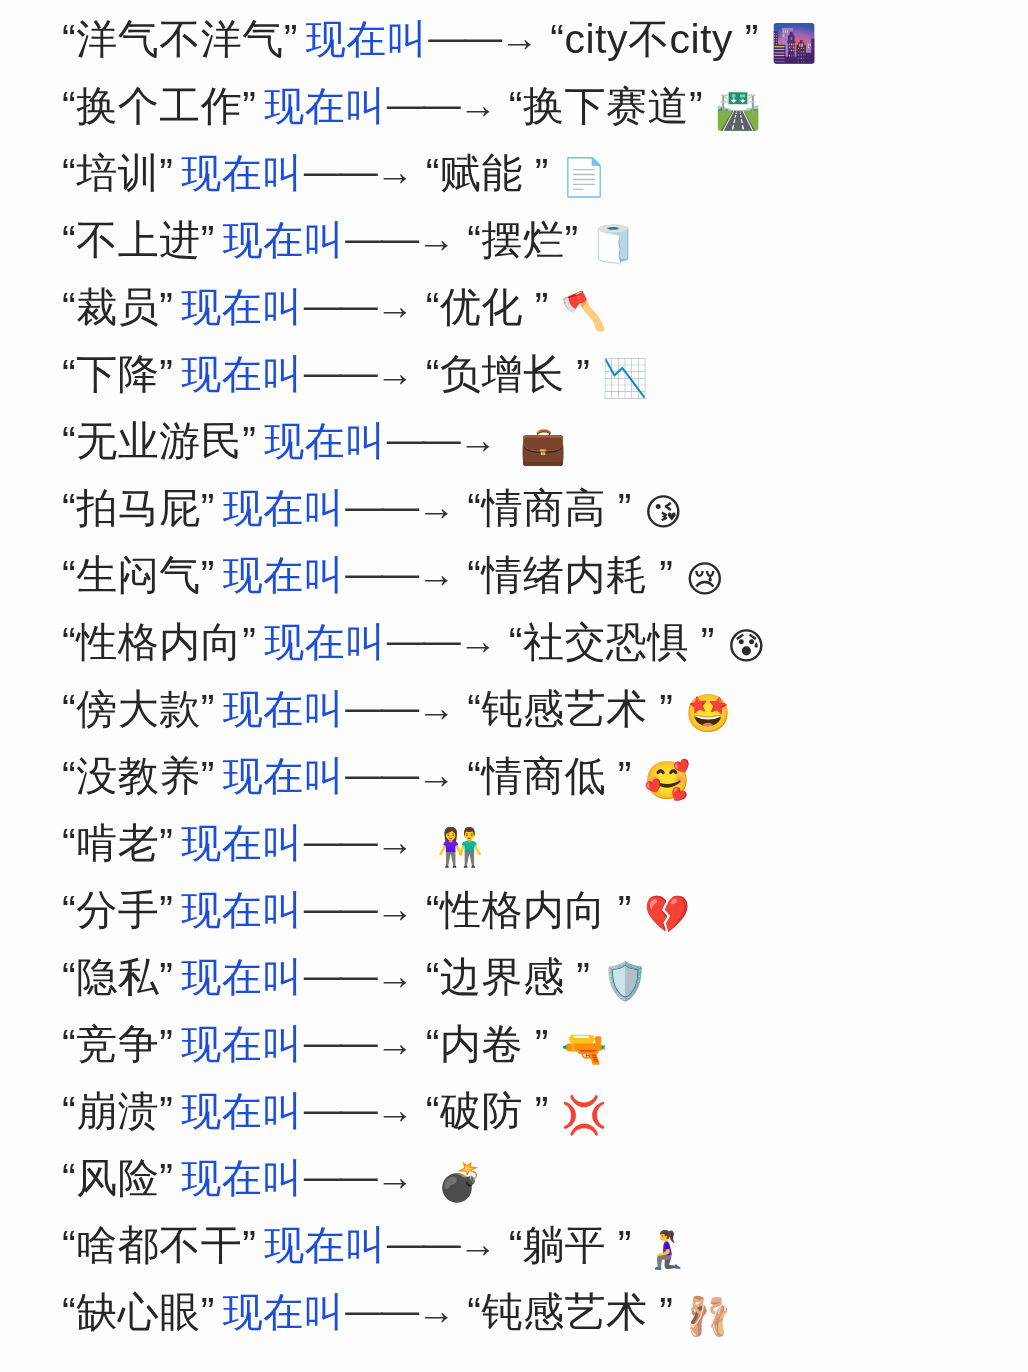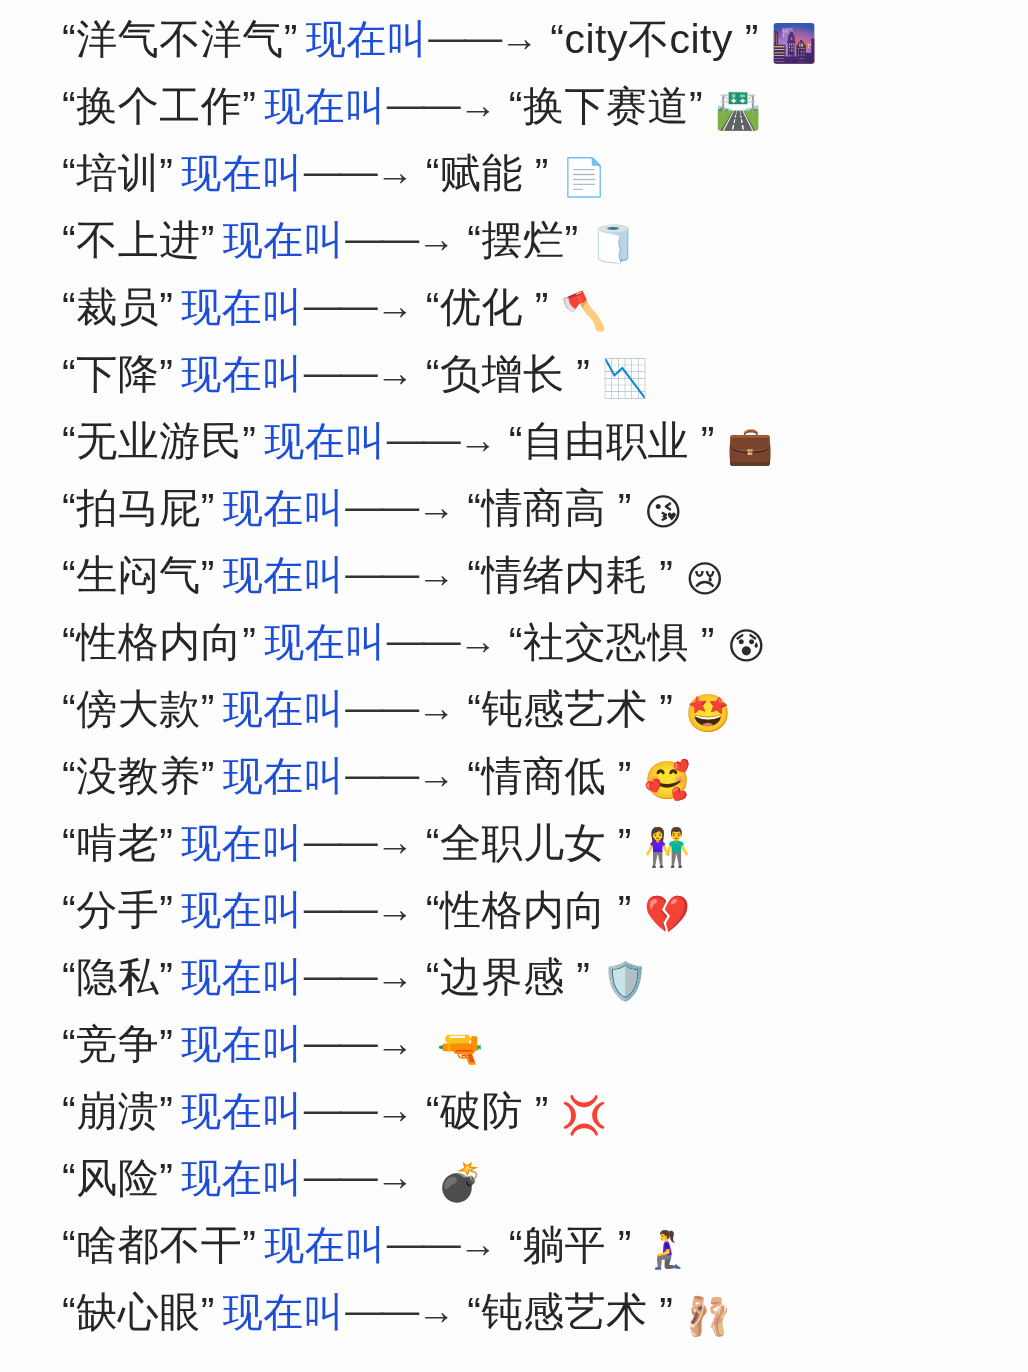--- a/index.html
+++ b/index.html
@@ -124,21 +124,20 @@
       <span class="gap-md"></span>
       <span class="new-term">“负增长 ”</span>
       <span class="emoji">📉</span>
     </div>
     <div class="row">
       <span class="old-term">“无业游民”</span>
       <span class="gap-sm"></span>
       <span class="verb">现在叫</span>
       <span class="arrow">——→</span>
       <span class="gap-md"></span>
-      <span class="new-term">“自由职业 ”</span>
       <span class="emoji">💼</span>
     </div>
     <div class="row">
       <span class="old-term">“拍马屁”</span>
       <span class="gap-sm"></span>
       <span class="verb">现在叫</span>
       <span class="arrow">——→</span>
       <span class="gap-md"></span>
       <span class="new-term">“情商高 ”</span>
       <span class="emoji">😘</span>
@@ -178,21 +177,20 @@
       <span class="gap-md"></span>
       <span class="new-term">“情商低 ”</span>
       <span class="emoji">🥰</span>
     </div>
     <div class="row">
       <span class="old-term">“啃老”</span>
       <span class="gap-sm"></span>
       <span class="verb">现在叫</span>
       <span class="arrow">——→</span>
       <span class="gap-md"></span>
-      <span class="new-term">“全职儿女 ”</span>
       <span class="emoji">👫</span>
     </div>
     <div class="row">
       <span class="old-term">“分手”</span>
       <span class="gap-sm"></span>
       <span class="verb">现在叫</span>
       <span class="arrow">——→</span>
       <span class="gap-md"></span>
       <span class="new-term">“性格内向 ”</span>
       <span class="emoji">💔</span>
@@ -205,20 +203,21 @@
       <span class="gap-md"></span>
       <span class="new-term">“边界感 ”</span>
       <span class="emoji">🛡️</span>
     </div>
     <div class="row">
       <span class="old-term">“竞争”</span>
       <span class="gap-sm"></span>
       <span class="verb">现在叫</span>
       <span class="arrow">——→</span>
       <span class="gap-md"></span>
+      <span class="new-term">“内卷 ”</span>
       <span class="emoji">🔫</span>
     </div>
     <div class="row">
       <span class="old-term">“崩溃”</span>
       <span class="gap-sm"></span>
       <span class="verb">现在叫</span>
       <span class="arrow">——→</span>
       <span class="gap-md"></span>
       <span class="new-term">“破防 ”</span>
       <span class="emoji">💢</span>

